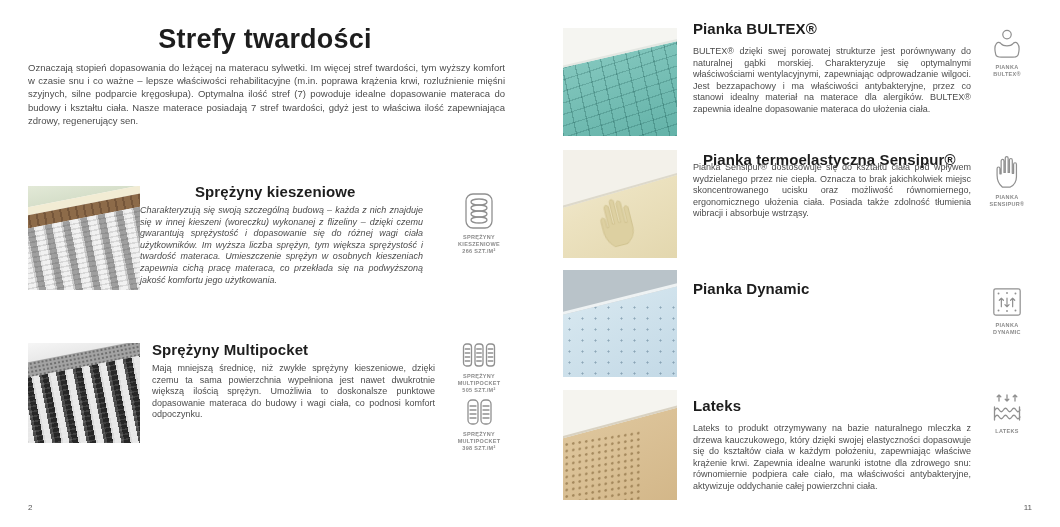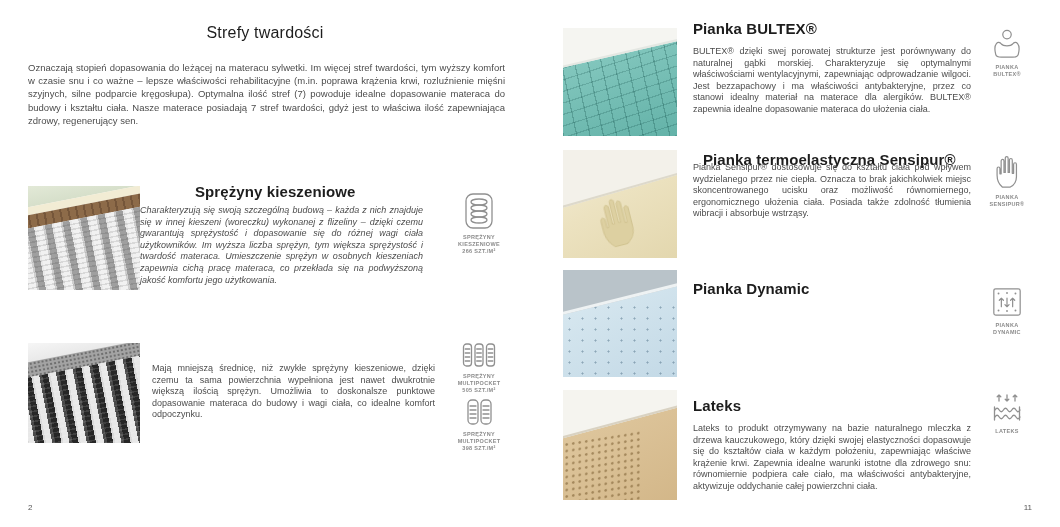--- a/index.html
+++ b/index.html
@@ -1,21 +1,21 @@
 <!DOCTYPE html>
 <html><head>
 <meta charset="utf-8">
 <style>
   * { margin:0; padding:0; box-sizing:border-box; }
   html,body { background:#ffffff; }
   body { font-family:"Liberation Sans","DejaVu Sans",sans-serif; }
   #sheet { position:relative; width:1060px; height:527px; background:#fff; overflow:hidden; }
 
   .abs { position:absolute; }
-  #title { left:0; top:24px; width:530px; text-align:center; font-size:16px; font-weight:normal; color:#1d1d1d; letter-spacing:.2px; }
+  #title { left:0; top:24px; width:530px; text-align:center; font-size:27px; font-weight:bold; color:#1d1d1d; letter-spacing:.2px; }
   .body-text { font-size:9px; line-height:11.6px; color:#4c4c4c; text-align:justify; }
   #intro { left:28px; top:61px; width:477px; font-size:9.5px; line-height:13.2px; }
   .h2 { font-size:15px; font-weight:bold; color:#1d1d1d; letter-spacing:.1px; }
 
   #s1-h { left:152px; top:183px;margin-left:43px; } #s1-b { left:140px; top:205px; width:283px;font-style:italic; }
   #s2-h { left:152px; top:341px; } #s2-b { left:152px; top:363px; width:283px; }
 
   #r1-h { left:693px; top:20px;  } #r1-b { left:693px; top:46px;  width:278px; }
   #r2-h { left:693px; top:151px;margin-left:10px; } #r2-b { left:693px; top:162px; width:278px; }
   #r3-h { left:693px; top:280px; } #r3-b { left:693px; top:306px; width:278px; }
@@ -124,21 +124,22 @@
 266 SZT./M²</span>
   </div>
 
   <div id="ph2" class="photo">
     <div class="tilt">
       <div class="layer l-white"></div>
       <div class="layer l-speck"></div>
       <div class="layer l-springs-dark"></div>
     </div>
   </div>
-  <p id="s2-b" class="abs body-text">Mają mniejszą średnicę, niż zwykłe sprężyny kieszeniowe, dzięki czemu ta sama powierzchnia wypełniona jest nawet dwukrotnie większą ilością sprężyn. Umożliwia to doskonalsze punktowe dopasowanie materaca do budowy i wagi ciała, co idealne komfort odpoczynku.</p>
+  <h2 id="s2-h" class="abs h2">Sprężyny Multipocket</h2>
+  <p id="s2-b" class="abs body-text">Mają mniejszą średnicę, niż zwykłe sprężyny kieszeniowe, dzięki czemu ta sama powierzchnia wypełniona jest nawet dwukrotnie większą ilością sprężyn. Umożliwia to doskonalsze punktowe dopasowanie materaca do budowy i wagi ciała, co podnosi komfort odpoczynku.</p>
 
   <div id="ic2" class="iconblock w-left">
     <span class="ic">
       <svg width="36" height="27" viewBox="0 0 36 27">
         <rect x="2.5" y="2" width="8" height="22" rx="3"></rect>
         <path d="M4.2 7h4.6M4.2 11h4.6M4.2 15h4.6M4.2 19h4.6"></path>
         <rect x="14" y="2" width="8" height="22" rx="3"></rect>
         <path d="M15.7 7h4.6M15.7 11h4.6M15.7 15h4.6M15.7 19h4.6"></path>
         <rect x="25.5" y="2" width="8" height="22" rx="3"></rect>
         <path d="M27.2 7h4.6M27.2 11h4.6M27.2 15h4.6M27.2 19h4.6"></path>

